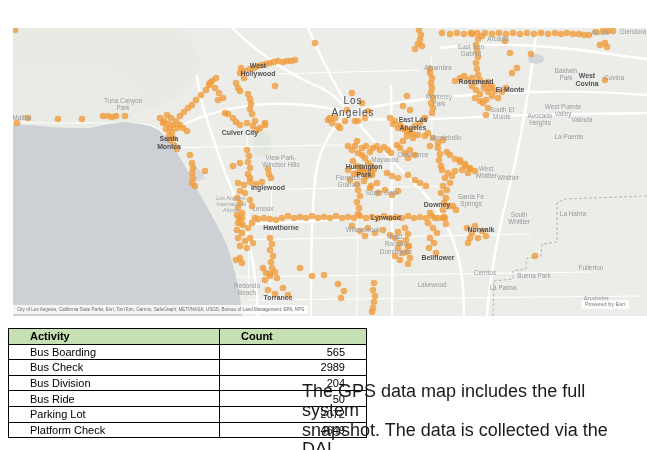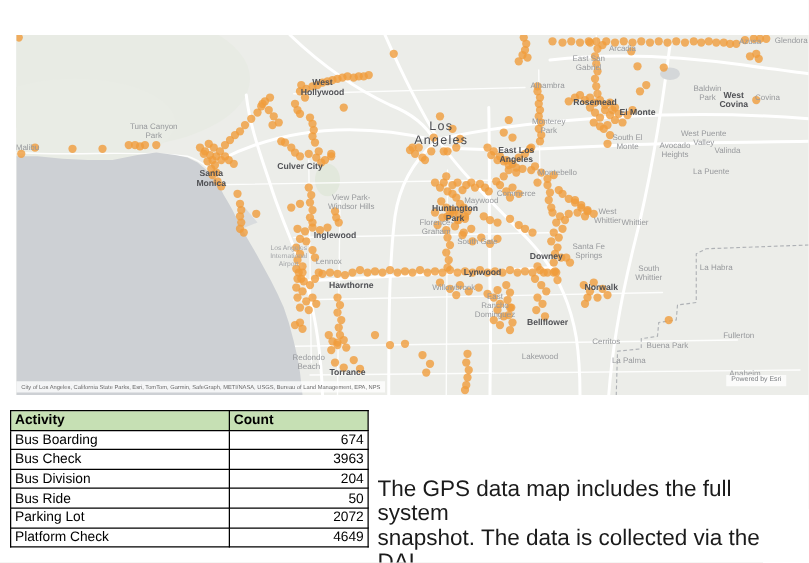--- a/index.html
+++ b/index.html
@@ -20,21 +20,21 @@
   .lbl.big{fill:#4b4c50;font-size:10px;letter-spacing:1px;}
   .lbl.tiny{font-size:5.4px;fill:#a3a5a8;}
   .attribution{position:absolute;left:0;bottom:2px;height:9px;line-height:9px;padding:0 4px;
     background:rgba(255,255,255,.78);color:#6a6a6a;font-size:4.6px;white-space:nowrap;}
   .powered{position:absolute;right:18px;bottom:7px;height:9px;line-height:9px;padding:0 4px;
     background:rgba(255,255,255,.78);color:#7a7d80;font-size:5.5px;white-space:nowrap;}
 
   
   table.activity{position:absolute;left:8px;top:300px;border-collapse:collapse;
     font-size:11px;color:#000;}
-  table.activity th,table.activity td{border:1px solid #000;height:14.6px;padding:0 3px;
+  table.activity th,table.activity td{border:1px solid #000;height:14.6px;padding:0 21px;
     font-weight:normal;white-space:nowrap;overflow:hidden;}
   table.activity th{background:#C6E0B4;font-weight:bold;text-align:left;}
   table.activity .col-activity{width:168px;}
   table.activity .col-count{width:104px;}
   table.activity td.num{text-align:right;}
 
   
   .paragraph{position:absolute;left:302px;top:354px;width:345px;font-size:18px;
     line-height:19.4px;color:#1b1b1b;white-space:pre-line;}
 </style>
@@ -613,25 +613,25 @@
   <table class="activity">
     <thead>
       <tr>
         <th class="col-activity">Activity</th>
         <th class="col-count">Count</th>
       </tr>
     </thead>
     <tbody id="table-body">
         <tr>
           <td class="col-activity">Bus Boarding</td>
-          <td class="col-count num">674</td>
+          <td class="col-count num">565</td>
         </tr>
         <tr>
           <td class="col-activity">Bus Check</td>
-          <td class="col-count num">3963</td>
+          <td class="col-count num">2989</td>
         </tr>
         <tr>
           <td class="col-activity">Bus Division</td>
           <td class="col-count num">204</td>
         </tr>
         <tr>
           <td class="col-activity">Bus Ride</td>
           <td class="col-count num">50</td>
         </tr>
         <tr>

